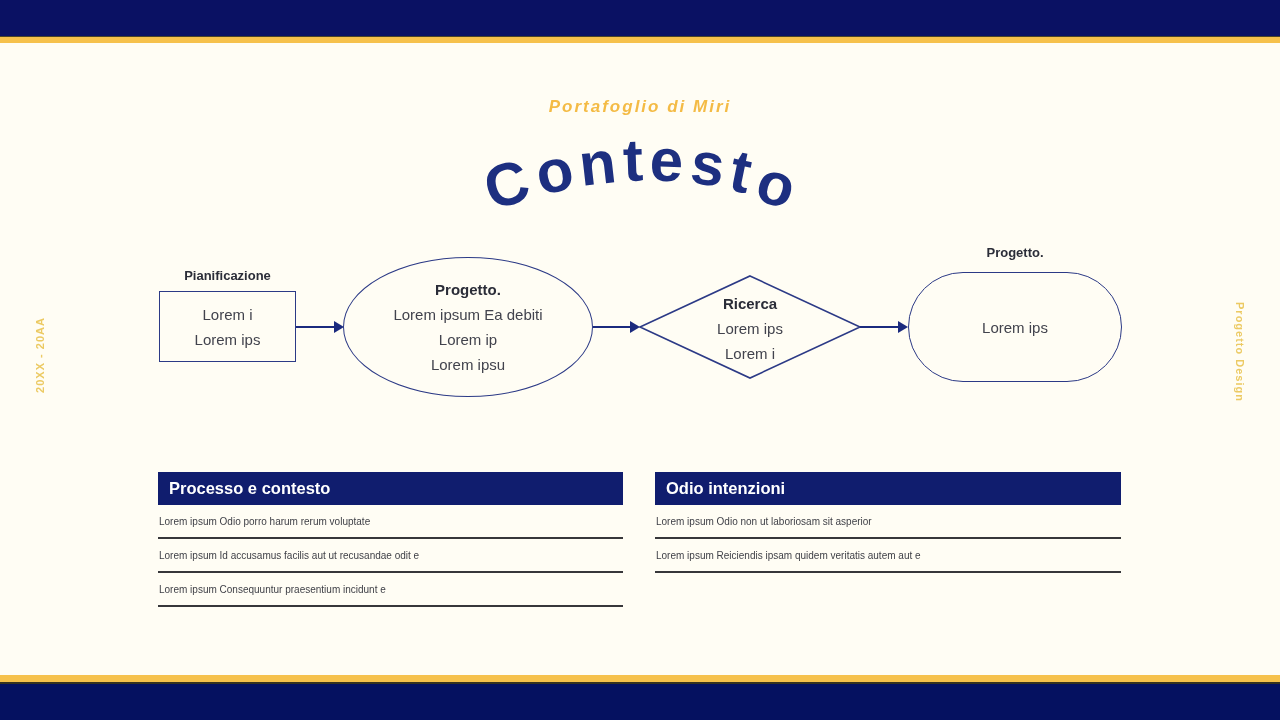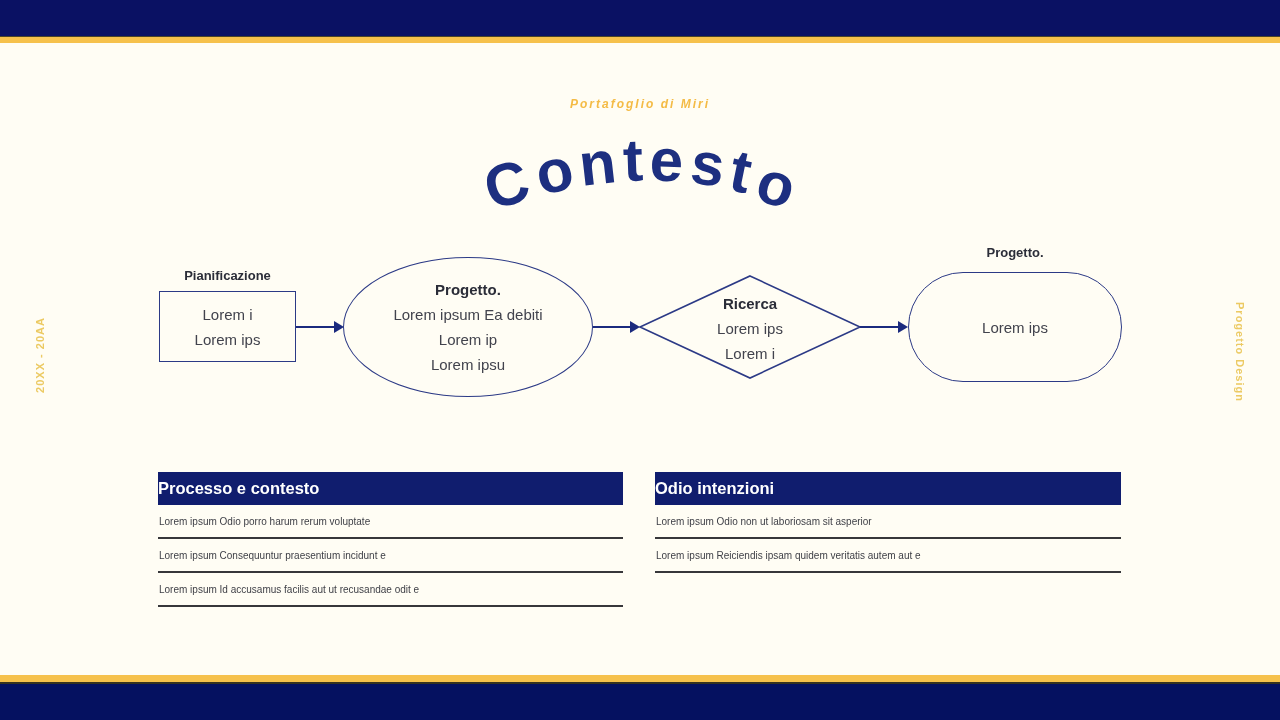--- a/index.html
+++ b/index.html
@@ -30,21 +30,21 @@
   .bar-bottom {
     position: absolute; left: 0; top: 682px; width: 1280px; height: 38px;
     background: #051160;
     border-top: 2px solid #35321f;
   }
 
   
   .subtitle {
     position: absolute; left: 0; top: 97px; width: 1280px;
     text-align: center;
-    font-size: 12px; font-weight: bold; font-style: italic;
+    font-size: 17px; font-weight: bold; font-style: italic;
     letter-spacing: 2px;
     color: #f4bb45;
   }
   .title {
     position: absolute; left: 0; top: 126px; width: 1280px; height: 100px;
     display: flex; justify-content: center; align-items: flex-start;
     gap: 7px;
     font-size: 60px; font-weight: 800;
     color: #1d2f80;
   }
@@ -129,20 +129,21 @@
   
   .info-table { position: absolute; top: 472px; }
   .info-table.t-left  { left: 158px; width: 465px; }
   .info-table.t-right { left: 655px; width: 466px; }
   .table-header {
     height: 33px;
     background: #101d6e;
     color: #ffffff;
     font-size: 16.5px; font-weight: bold;
     display: flex; align-items: center;
+    padding-left: 11px;
   }
   .table-row {
     height: 34px;
     display: flex; align-items: center;
     font-size: 10px;
     color: #3e3f46;
     border-bottom: 2px solid #37373a;
     padding-left: 1px;
   }
 </style>
@@ -198,22 +199,22 @@
   <div class="arrow arrow-3"></div>
 
   <div class="shape-label label-stadium">Progetto.</div>
   <div class="shape shape-stadium">
     <div>Lorem ips</div>
   </div>
 
   <div class="info-table t-left">
     <div class="table-header">Processo e contesto</div>
     <div class="table-row">Lorem ipsum Odio porro harum rerum voluptate</div>
+    <div class="table-row">Lorem ipsum Id accusamus facilis aut ut recusandae odit e</div>
     <div class="table-row">Lorem ipsum Consequuntur praesentium incidunt e</div>
-    <div class="table-row">Lorem ipsum Id accusamus facilis aut ut recusandae odit e</div>
   </div>
 
   <div class="info-table t-right">
     <div class="table-header">Odio intenzioni</div>
     <div class="table-row">Lorem ipsum Odio non ut laboriosam sit asperior</div>
     <div class="table-row">Lorem ipsum Reiciendis ipsam quidem veritatis autem aut e</div>
   </div>
 
   <div class="accent-bottom"></div>
   <div class="bar-bottom"></div>

